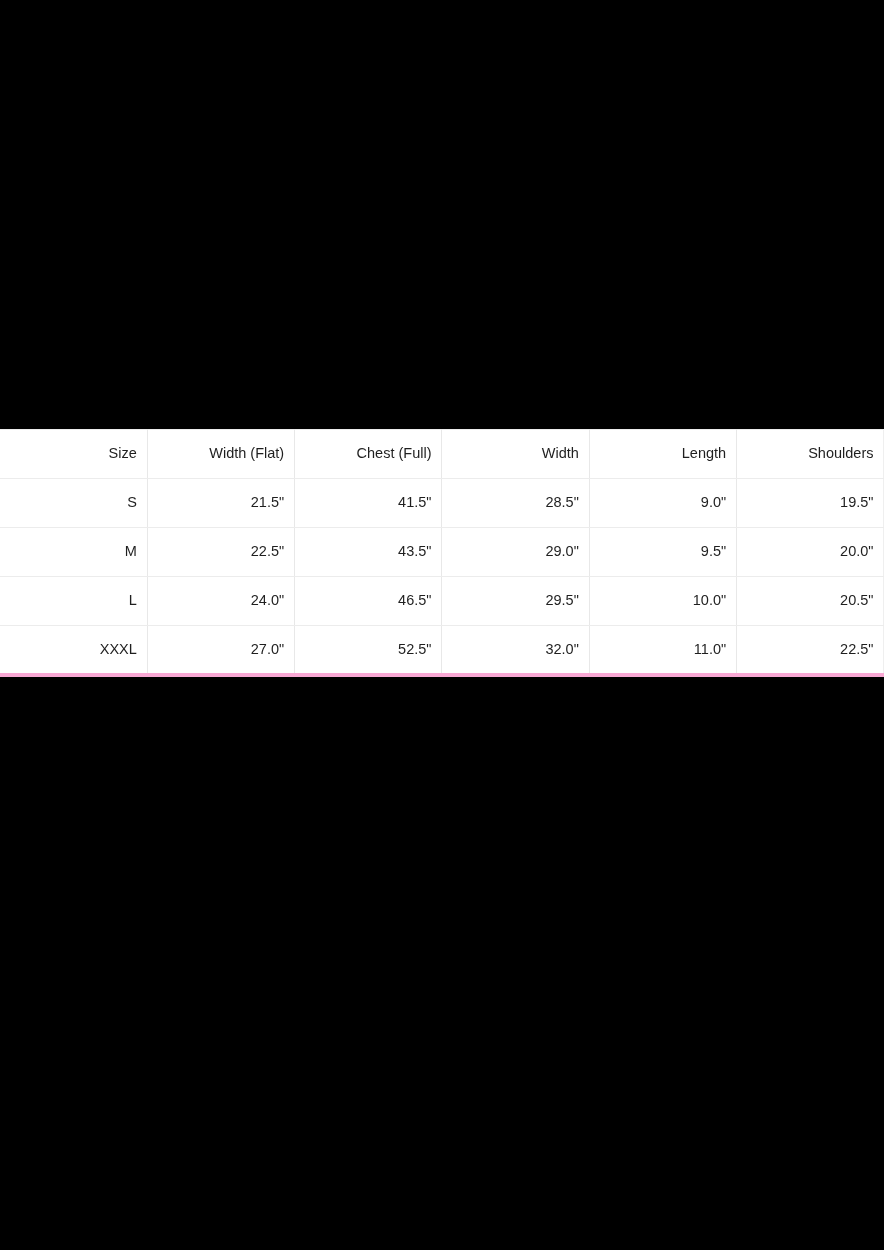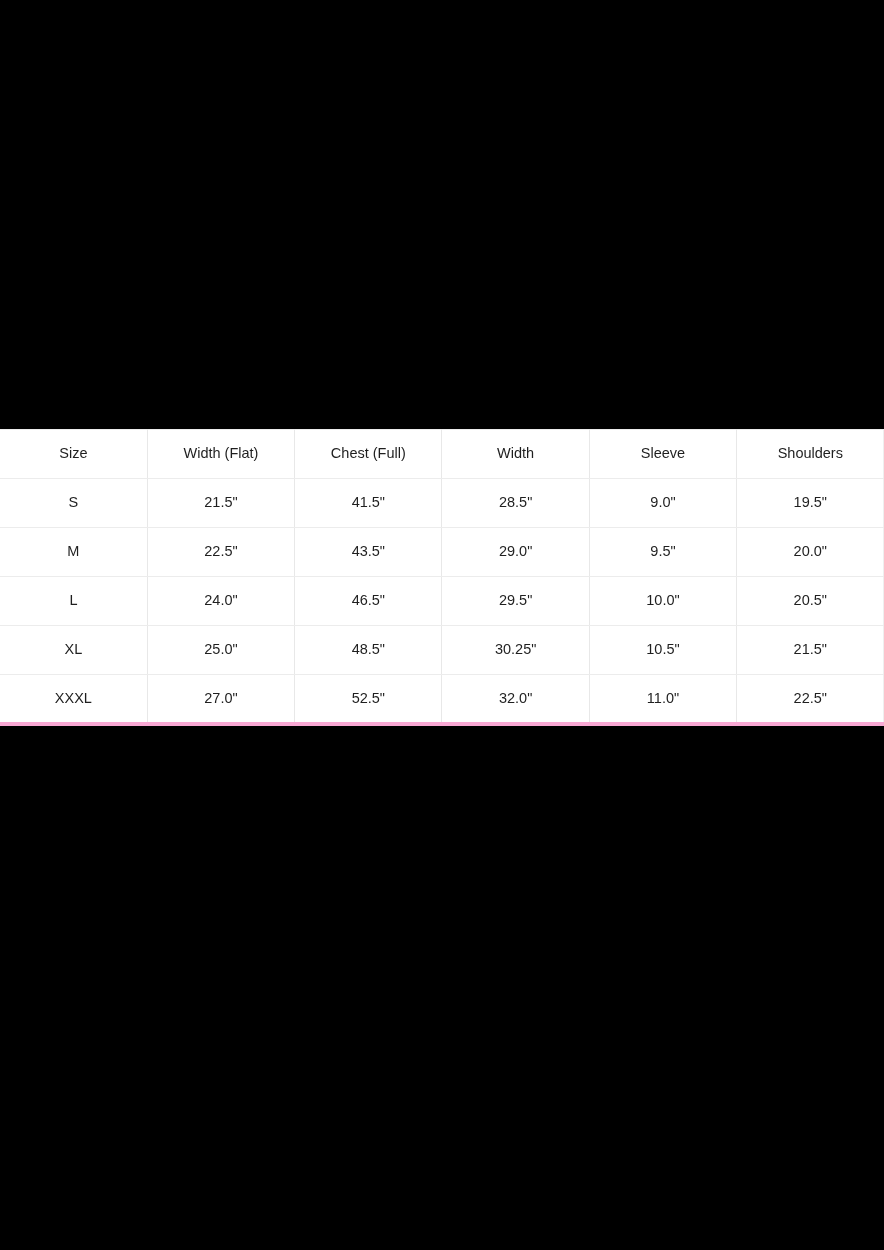--- a/index.html
+++ b/index.html
@@ -36,21 +36,21 @@
     background: #ffffff;
   }
   table.size-chart col {
     width: 147.333px;
   }
   table.size-chart th,
   table.size-chart td {
     height: 49px;
     box-sizing: border-box;
     padding: 0 10px;
-    text-align: center;
+    text-align: right;
     vertical-align: middle;
     font-size: 14.5px;
     font-weight: 400;
     line-height: 1.2;
     color: #1f1f1f;
     border-right: 1px solid #e8e8e8;
     border-bottom: 1px solid #ececec;
     background: #ffffff;
     white-space: nowrap;
     overflow: hidden;
@@ -79,21 +79,21 @@
           <col>
           <col>
           <col>
       </colgroup>
       <thead>
         <tr>
           <th>Size</th>
           <th>Width (Flat)</th>
           <th>Chest (Full)</th>
           <th>Width</th>
-          <th>Sleeve</th>
+          <th>Length</th>
           <th>Shoulders</th>
         </tr>
       </thead>
       <tbody>
         <tr>
           <td>S</td>
           <td>21.5"</td>
           <td>41.5"</td>
           <td>28.5"</td>
           <td>9.0"</td>
@@ -109,28 +109,20 @@
         </tr>
         <tr>
           <td>L</td>
           <td>24.0"</td>
           <td>46.5"</td>
           <td>29.5"</td>
           <td>10.0"</td>
           <td>20.5"</td>
         </tr>
         <tr>
-          <td>XL</td>
-          <td>25.0"</td>
-          <td>48.5"</td>
-          <td>30.25"</td>
-          <td>10.5"</td>
-          <td>21.5"</td>
-        </tr>
-        <tr>
           <td>XXXL</td>
           <td>27.0"</td>
           <td>52.5"</td>
           <td>32.0"</td>
           <td>11.0"</td>
           <td>22.5"</td>
         </tr>
       </tbody>
     </table>
   </div>

